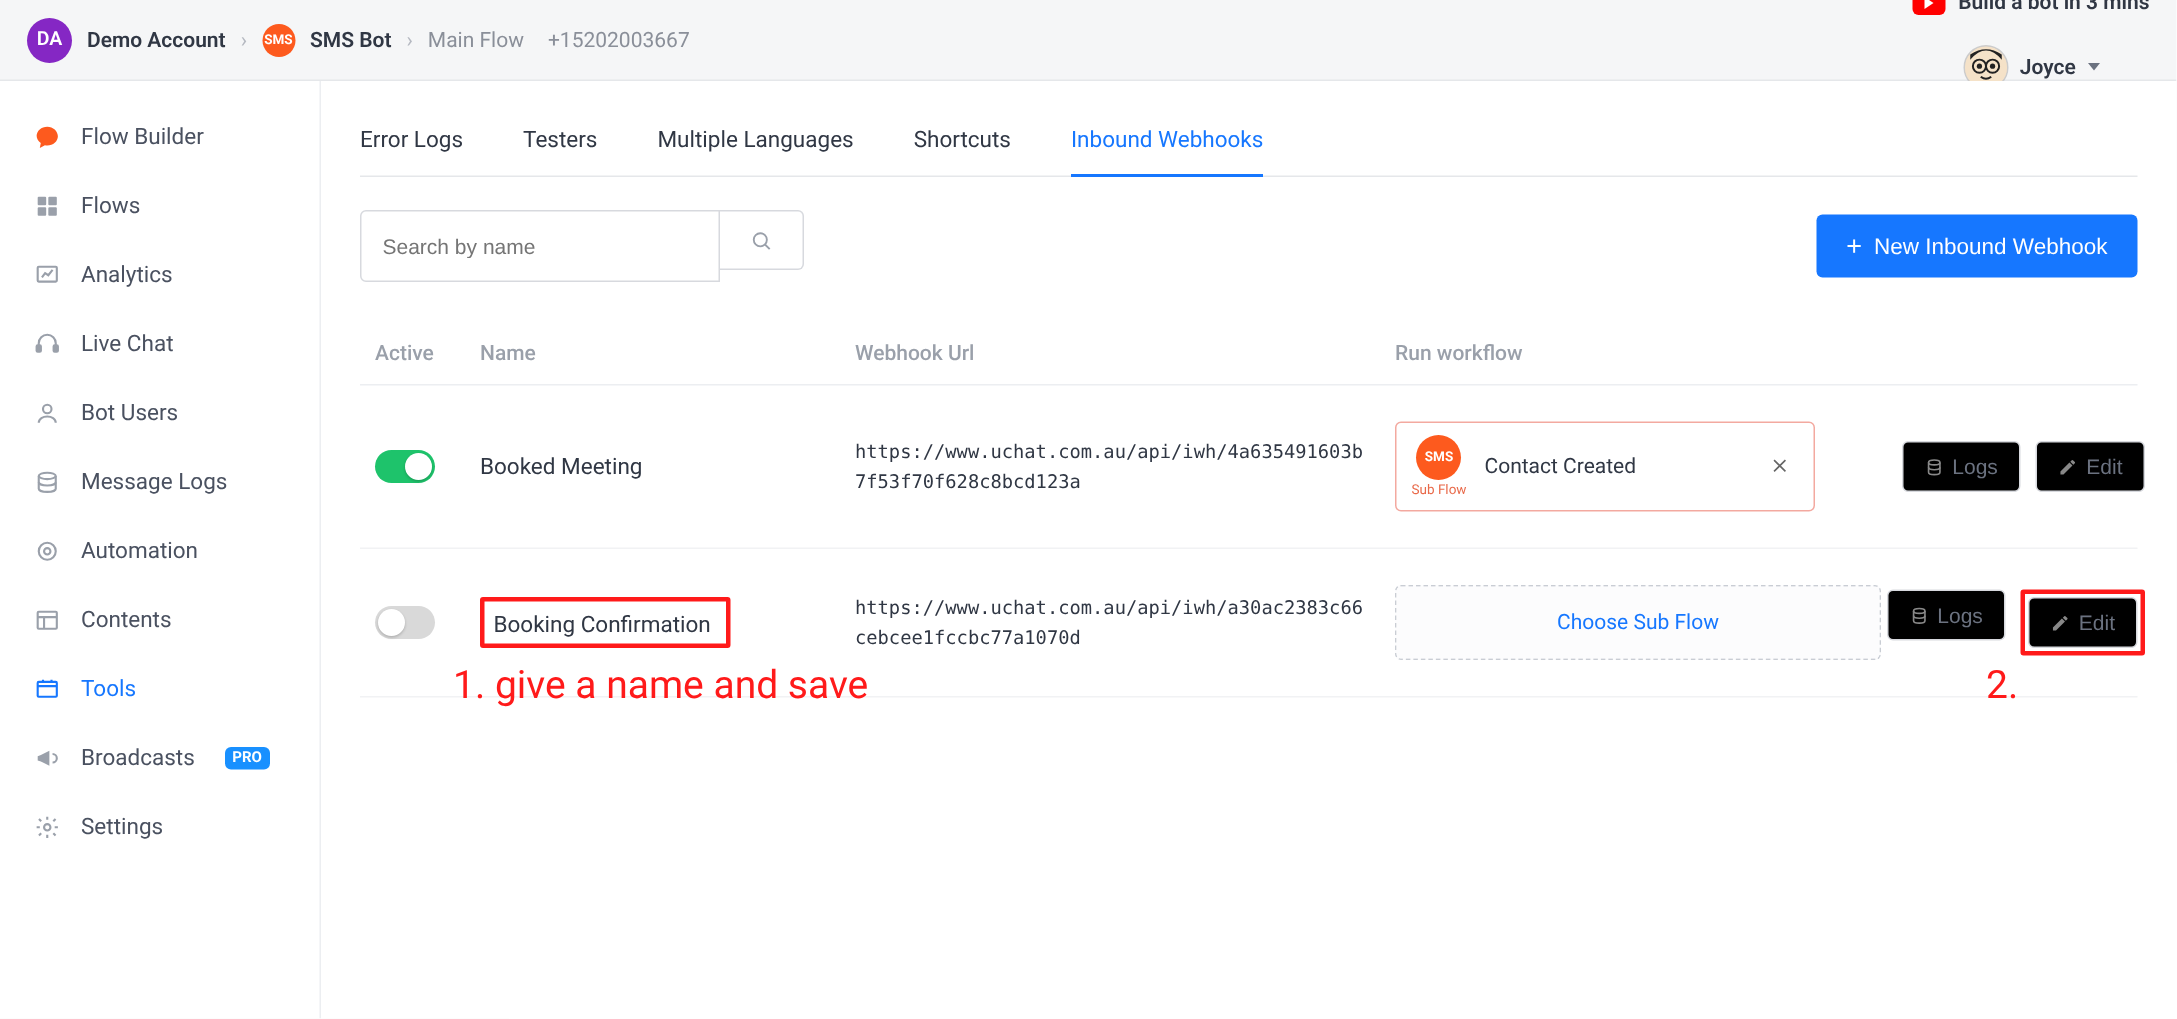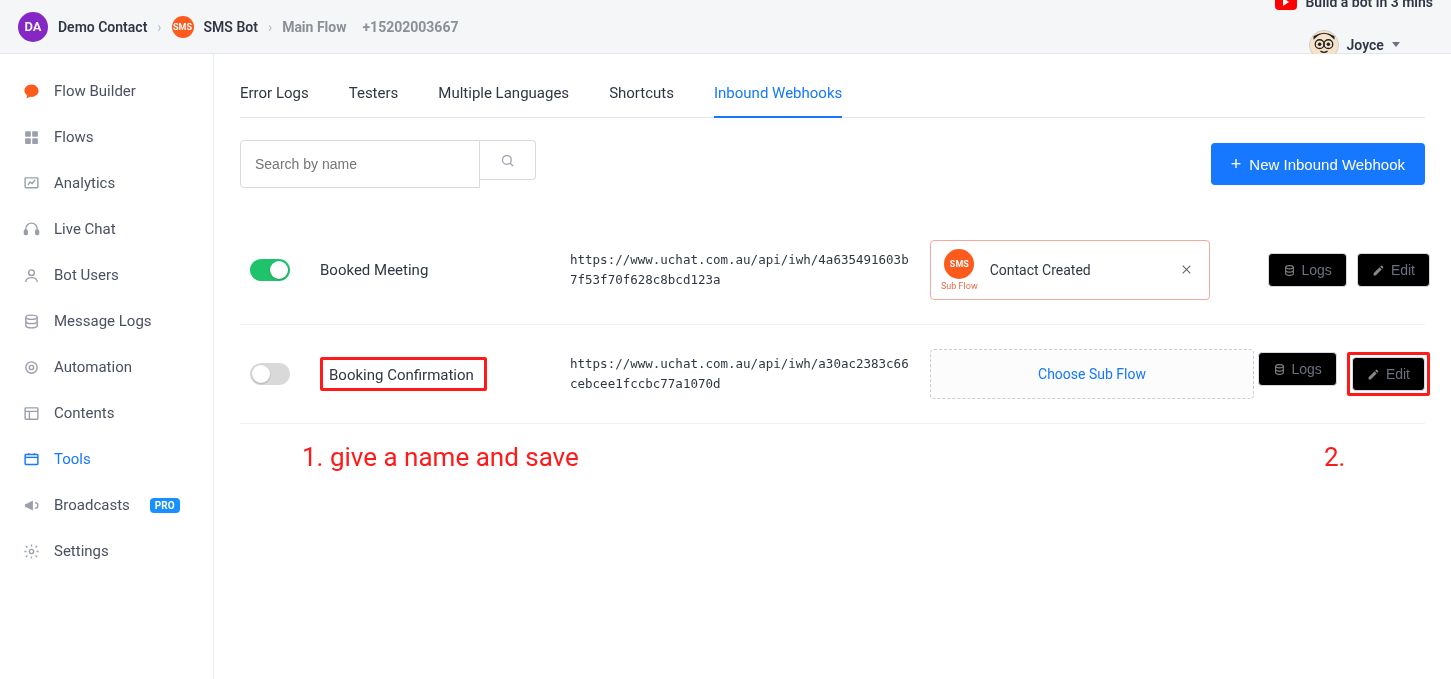--- a/index.html
+++ b/index.html
@@ -23,21 +23,21 @@
   }
   .avatar-circle {
     width: 30px; height: 30px; border-radius: 50%;
     background: #8527c4;
     color: #fff; display:flex;align-items:center;justify-content:center;
     font-weight:600; font-size:13px;
   }
   .bc { display:flex; align-items:center; gap:10px; }
   .bc-sep { color:#b5b9c1; }
   .bc-text { font-weight:600; color:#303744; }
-  .bc-muted { color:#8a8f99; font-weight:700; }
+  .bc-muted { color:#8a8f99; font-weight:400; }
   .sms-chip {
     width:22px;height:22px;border-radius:50%;
     background:#fd5a1e;display:flex;align-items:center;justify-content:center;
     color:#fff;font-size:9px;font-weight:700;
   }
   .topbar-right { margin-left:auto; display:flex; align-items:center; gap:20px;flex-direction:column; }
   .yt { display:flex; align-items:center; gap:8px; cursor:pointer; font-weight:600; }
   .yt-icon {
     width:22px;height:16px;background:#ff0000;border-radius:4px;
     display:flex;align-items:center;justify-content:center;
@@ -165,21 +165,21 @@
   .main { position:relative; }
 
   .face-svg { width:28px;height:28px; }
 </style>
 </head>
 <body>
 
 <div class="topbar">
   <div class="bc">
     <div class="avatar-circle">DA</div>
-    <span class="bc-text">Demo Contact</span>
+    <span class="bc-text">Demo Account</span>
     <span class="bc-sep">›</span>
     <span class="sms-chip">SMS</span>
     <span class="bc-text">SMS Bot</span>
     <span class="bc-sep">›</span>
     <span class="bc-muted">Main Flow</span>
     <span class="bc-muted" style="margin-left:6px">+15202003667</span>
   </div>
   <div class="topbar-right">
     <div class="yt">
       <span class="yt-icon">
@@ -332,20 +332,27 @@
             </svg>
         </button>
       </div>
       <button class="primary-btn">
         <span style="font-size:18px;line-height:1">+</span>
         <span>New Inbound Webhook</span>
       </button>
     </div>
 
     <div class="table">
+      <div class="thead">
+        <div>Active</div>
+        <div>Name</div>
+        <div>Webhook Url</div>
+        <div>Run workflow</div>
+        <div></div>
+      </div>
 
       <div class="trow">
         <div>
           <div class="toggle on">
               <div class="knob"></div>
             </div>
         </div>
         <div class="name-cell">Booked Meeting</div>
         <div class="url">https://www.uchat.com.au/api/iwh/4a635491603b7f53f70f628c8bcd123a</div>
         <div>

